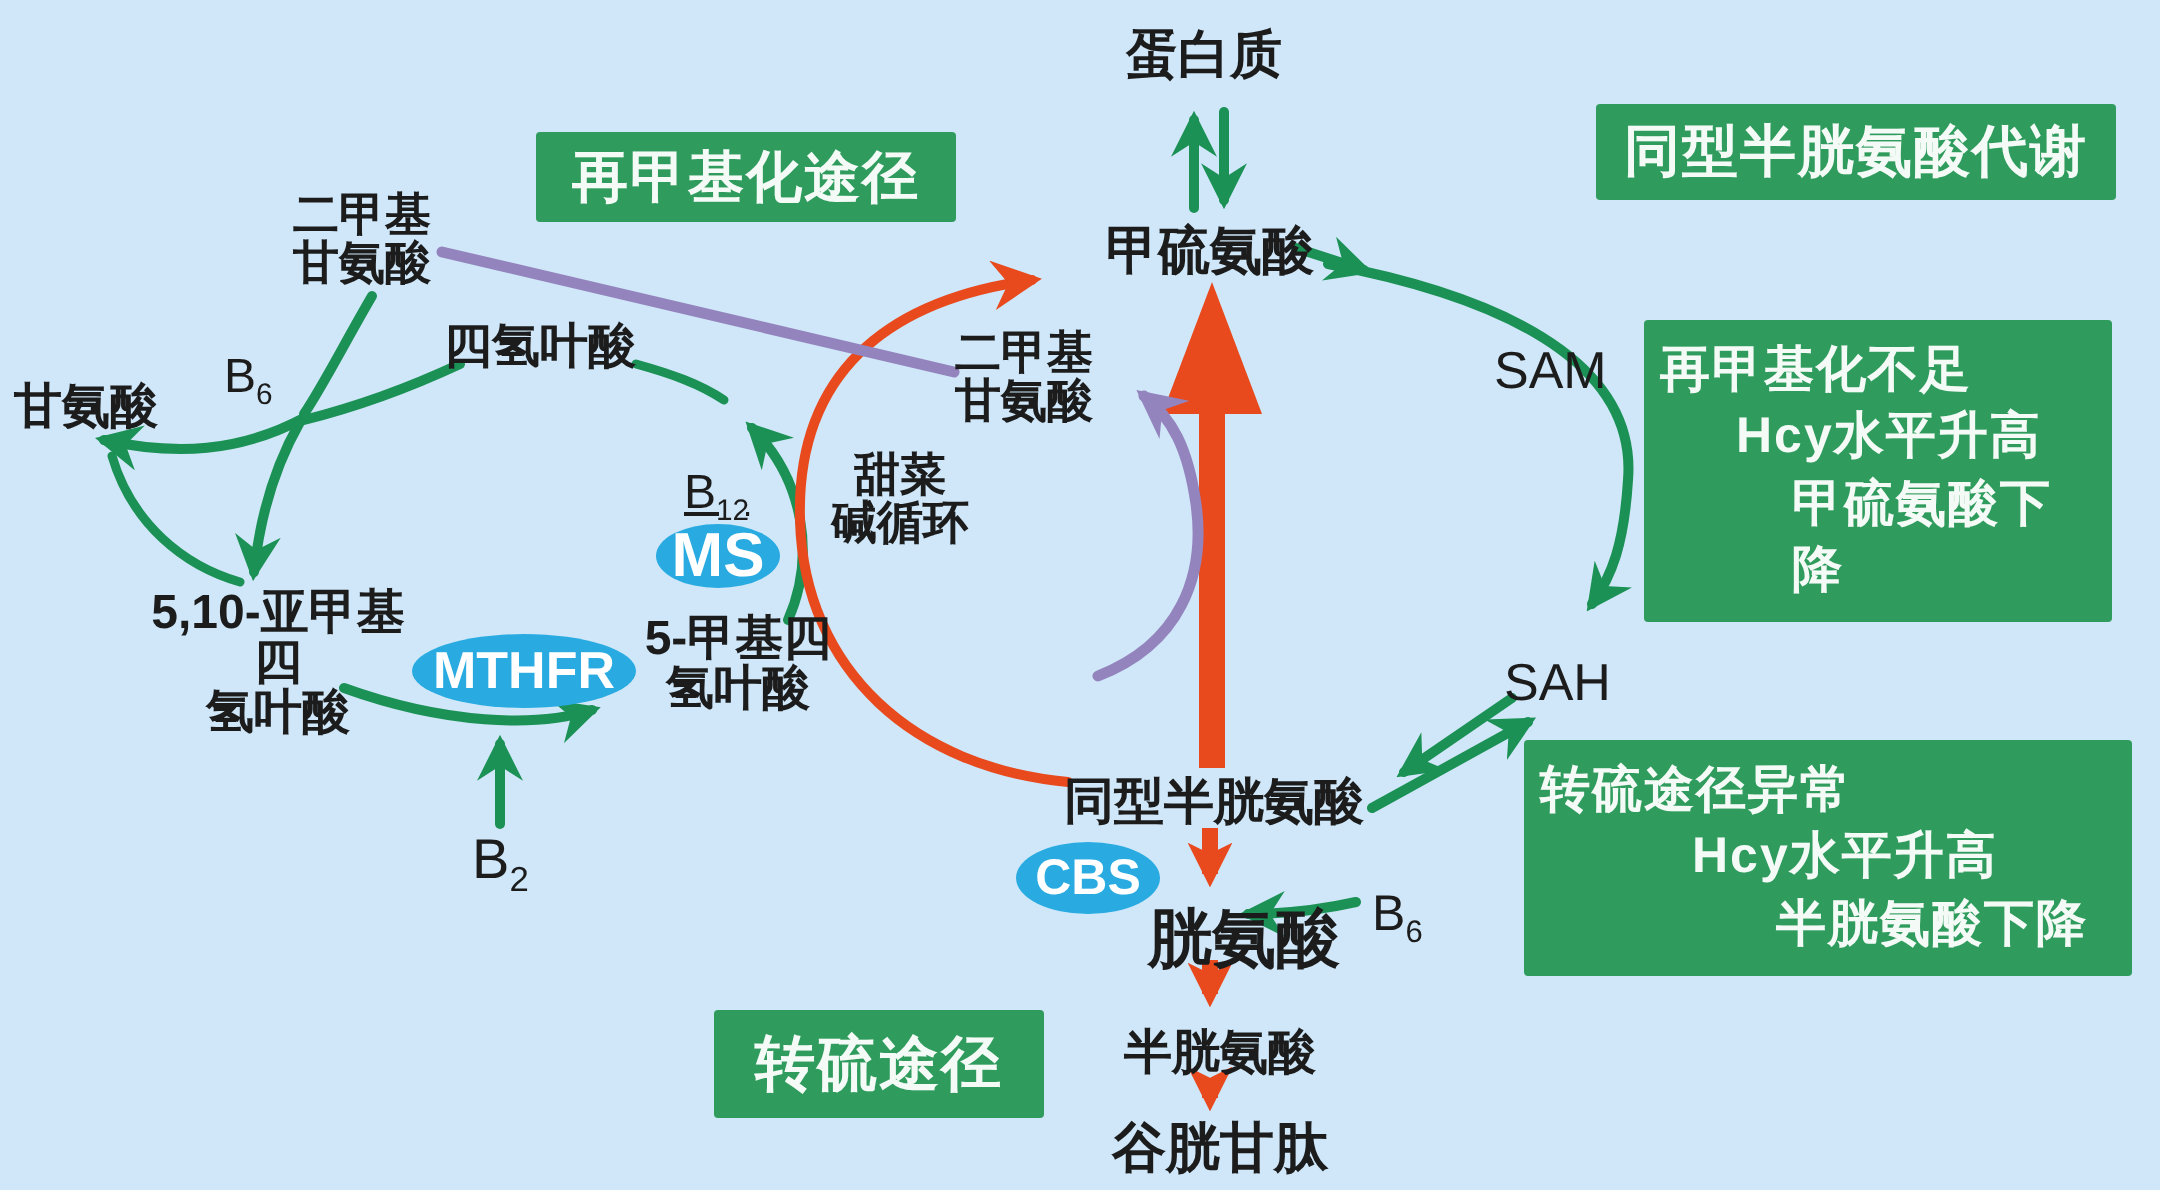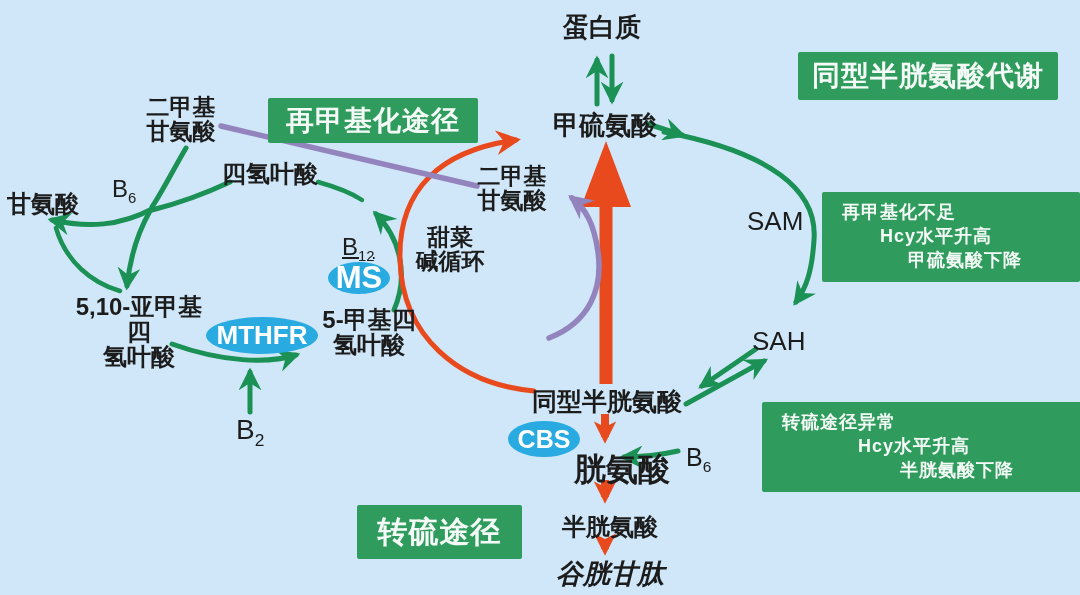--- a/index.html
+++ b/index.html
@@ -23,22 +23,22 @@
     font-weight:600; white-space:nowrap; line-height:1.05;
   }
   .lbl.center{text-align:center; white-space:normal;}
   .gbox{
     position:absolute; z-index:2; background:var(--box-green);
     color:#f4faf6; display:flex; align-items:center; justify-content:center;
     font-weight:700; letter-spacing:1px; border-radius:2px;
   }
   .infobox{
     position:absolute; z-index:2; background:var(--box-green);
-    color:#f4faf6; font-weight:700; border-radius:2px; padding:9px 20px;
-    font-size:18px; line-height:1.33; letter-spacing:1px;margin-top:32px;
+    color:#f4faf6; font-weight:700; border-radius:2px; padding:9px 8px;
+    font-size:25px; line-height:1.33; letter-spacing:1px;
   }
   .pill{
     position:absolute; z-index:3; border-radius:50%;
     display:flex; align-items:center; justify-content:center;
     color:#fff; font-weight:700;
   }
   .pill.blue{background:var(--blue);}
   .pill.purple{background:var(--purple); color:#f3effb;}
   sub{font-size:0.62em;}
 </style>
@@ -96,21 +96,21 @@
     <path class="st-red-sm" d="M605,539 L605,549" marker-end="url(#ars)"></path>
 
     <path class="st-purple" d="M221,126 L477,186"></path>
     <path class="st-purple" d="M549,338 C590,322 603,288 598,252 C594,224 586,209 572,198" marker-end="url(#ap)"></path>
   </svg>
 
   <div class="gbox" style="left:798px;top:52px;width:260px;height:48px;font-size:28px;">
     <span>同型半胱氨酸代谢</span>
   </div>
 
-  <div class="gbox" style="left:268px;top:66px;width:210px;height:45px;font-size:28px;margin-top:32px;">
+  <div class="gbox" style="left:268px;top:66px;width:210px;height:45px;font-size:28px;">
     <span>再甲基化途径</span>
   </div>
 
   <div class="gbox" style="left:357px;top:505px;width:165px;height:54px;font-size:30px;">
     <span>转硫途径</span>
   </div>
 
   <div class="infobox" style="left:822px;top:160px;width:218px;">
     <div>再甲基化不足</div>
     <div style="padding-left:38px;">Hcy水平升高</div>
@@ -118,26 +118,26 @@
   </div>
 
   <div class="infobox" style="left:762px;top:370px;width:288px;">
     <div>转硫途径异常</div>
     <div style="padding-left:76px;">Hcy水平升高</div>
     <div style="padding-left:118px;">半胱氨酸下降</div>
   </div>
 
   <div class="lbl" style="left:563px;top:14px;font-size:26px;">蛋白质</div>
   <div class="lbl" style="left:553px;top:112px;font-size:26px;">甲硫氨酸</div>
-  <div class="lbl" style="left:747px;top:172px;font-size:26px;font-weight:500;margin-top:36px;">SAM</div>
+  <div class="lbl" style="left:747px;top:172px;font-size:26px;font-weight:500;">SAM</div>
   <div class="lbl" style="left:752px;top:328px;font-size:26px;font-weight:500;">SAH</div>
   <div class="lbl" style="left:532px;top:388px;font-size:25px;">同型半胱氨酸</div>
   <div class="lbl" style="left:574px;top:453px;font-size:32px;text-align:right;">胱氨酸</div>
   <div class="lbl" style="left:562px;top:514px;font-size:24px;">半胱氨酸</div>
-  <div class="lbl" style="left:556px;top:560px;font-size:27px;font-style:italic;">谷胱甘肽</div>
+  <div class="lbl" style="left:556px;top:560px;font-size:27px;">谷胱甘肽</div>
   <div class="lbl" style="left:7px;top:191px;font-size:24px;">甘氨酸</div>
   <div class="lbl" style="left:222px;top:161px;font-size:24px;">四氢叶酸</div>
 
   <div class="lbl center" style="left:144px;top:95px;width:74px;font-size:23px;">
     <div>二甲基</div>
     <div>甘氨酸</div>
   </div>
 
   <div class="lbl center" style="left:64px;top:294px;width:150px;font-size:24px;">
     <div>5,10-亚甲基四</div>

